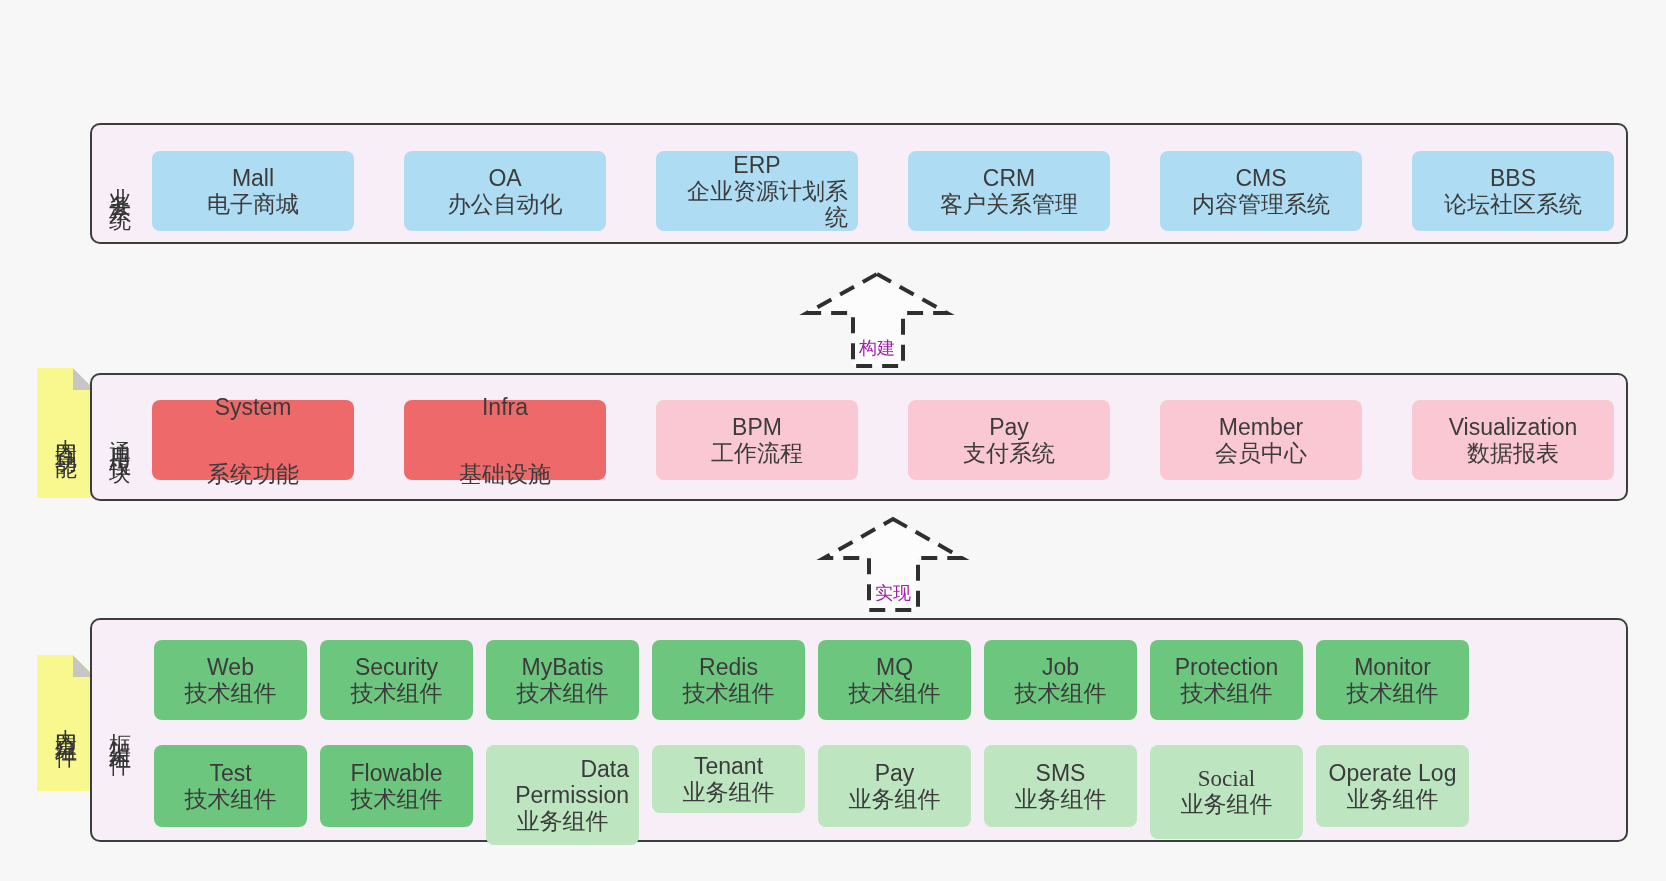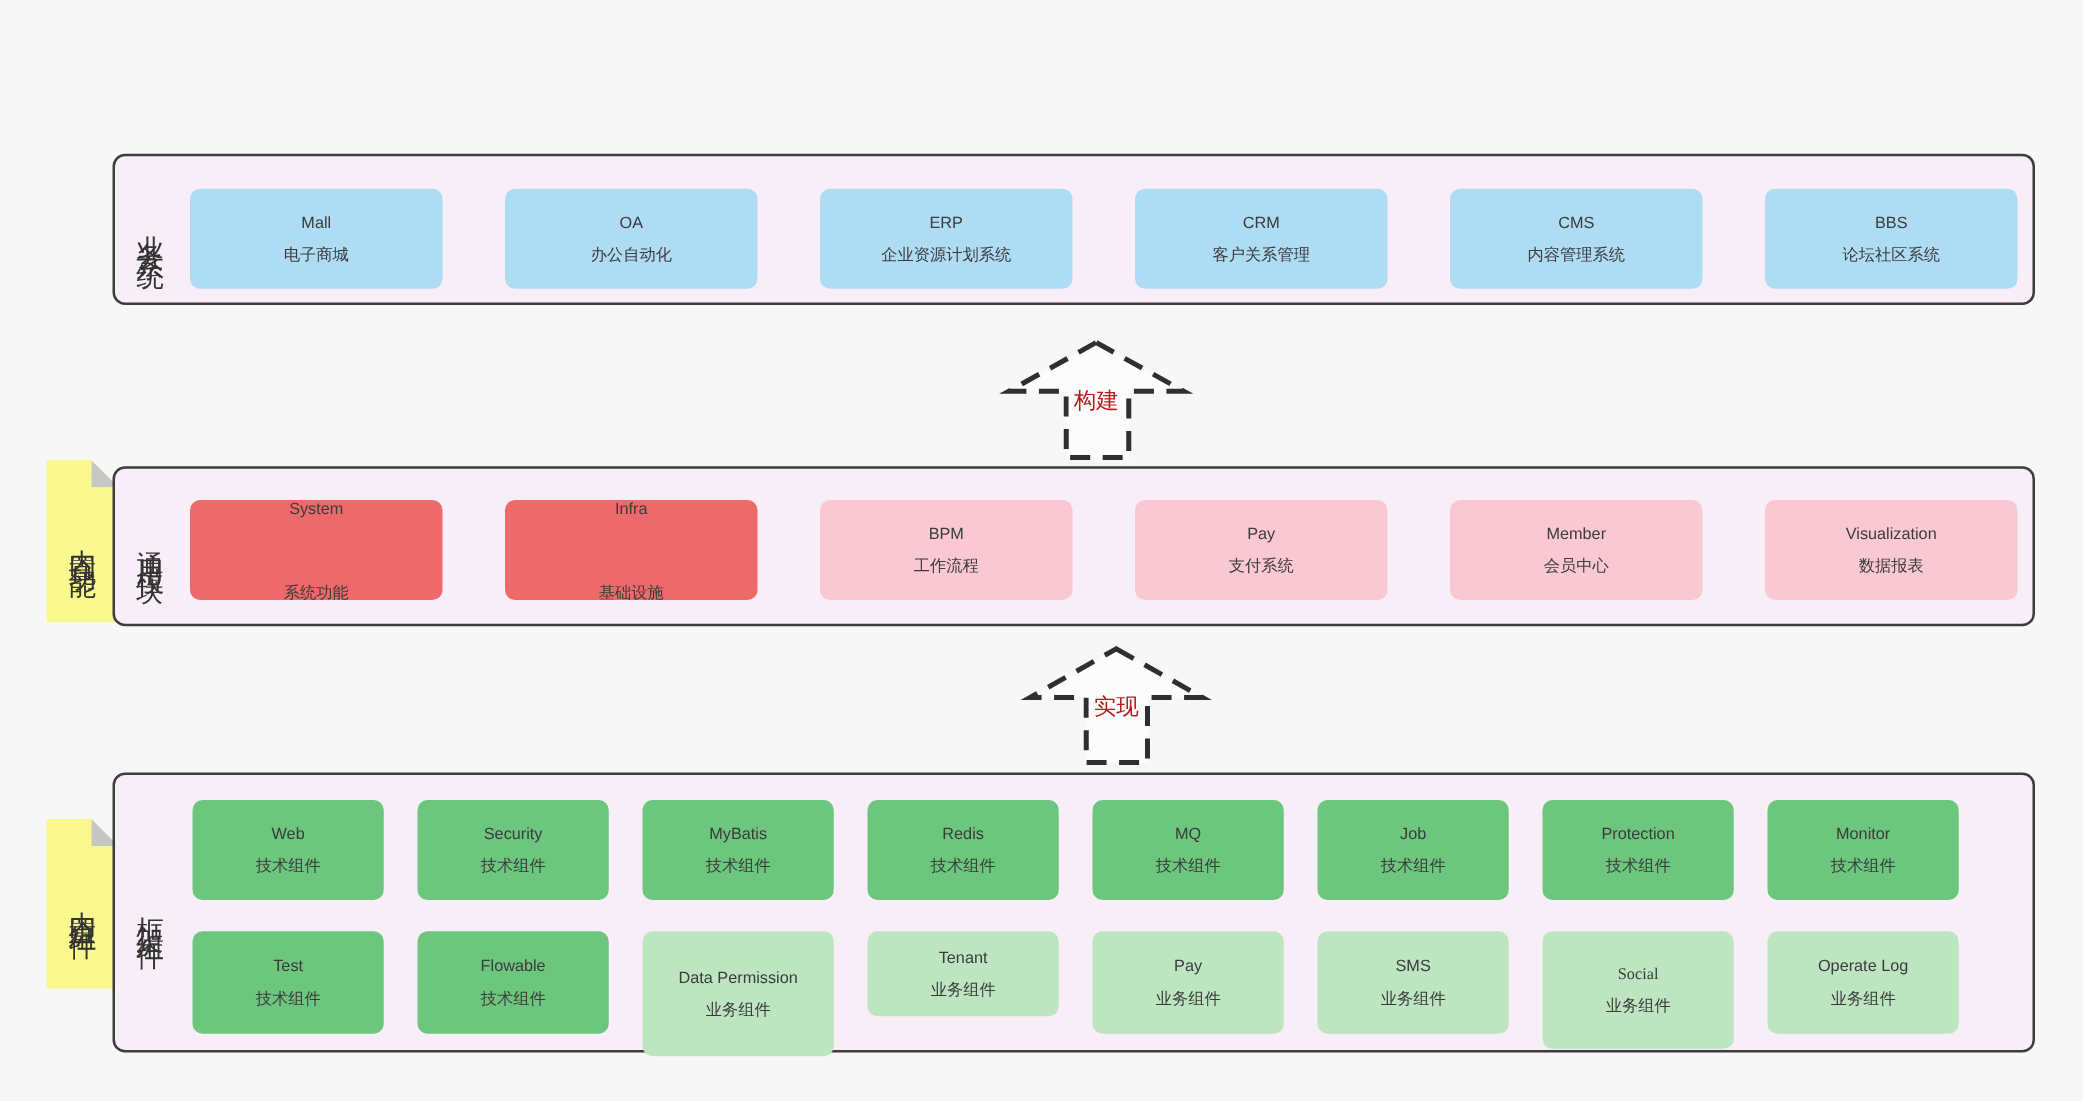--- a/index.html
+++ b/index.html
@@ -39,43 +39,43 @@
     z-index:2;
   }
   .vlabel{
     position:absolute;left:13px;top:50%;transform:translateY(-50%);
     writing-mode:vertical-rl;text-orientation:upright;
     font-size:22px;letter-spacing:7px;color:#333;line-height:30px;
   }
 
   .row{position:absolute;display:flex;}
   .row6{left:60px;gap:50px;}
-  .row8{left:62px;gap:27px;}
+  .row8{left:62px;gap:13px;}
   .row6 .box{width:202px;height:80px;}
   .row8 .box{width:153px;height:80px;}
 
   .box{
     border-radius:8px;
     display:flex;flex-direction:column;justify-content:center;align-items:center;
-    text-align:left;font-size:13px;line-height:26px;color:#3b3b3b;
+    text-align:right;font-size:23px;line-height:26px;color:#3b3b3b;
     padding:0 10px;box-sizing:border-box;
   }
   .blue{background:#aedcf3;}
   .red{background:#ee6a6a;gap:41px;}
   .pink{background:#fac8d2;}
   .green{background:#6cc67e;}
   .lightgreen{background:#bce5c0;}
 
   
   .arrow{position:absolute;z-index:3;}
   .arrow svg{position:absolute;inset:0;overflow:visible;}
   .arrow-label{
     position:absolute;transform:translateX(-50%);
     background:#fcfcfc;padding:1px 4px;
-    font-size:18px;color:#b91c1c;white-space:nowrap;
+    font-size:18px;color:#a21caf;white-space:nowrap;margin-top:28px;
   }
 </style>
 </head>
 <body>
 
 <div class="canvas">
 
   <div class="note" style="top:368px;height:130px;">
     <span class="note-text">内置功能</span>
     <span class="fold"></span>

